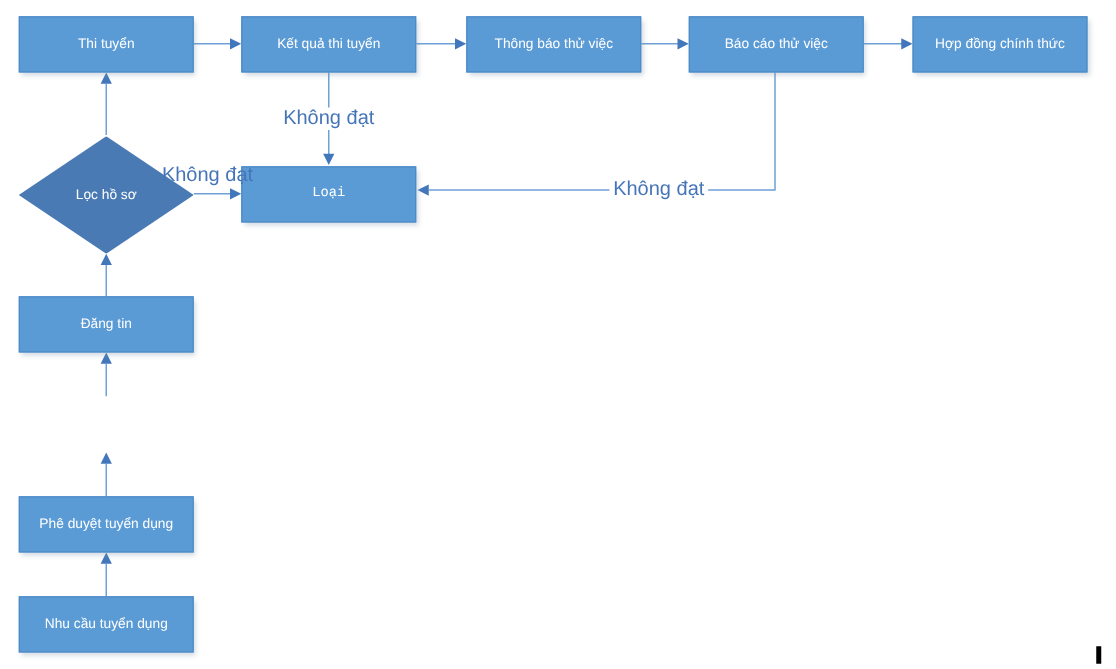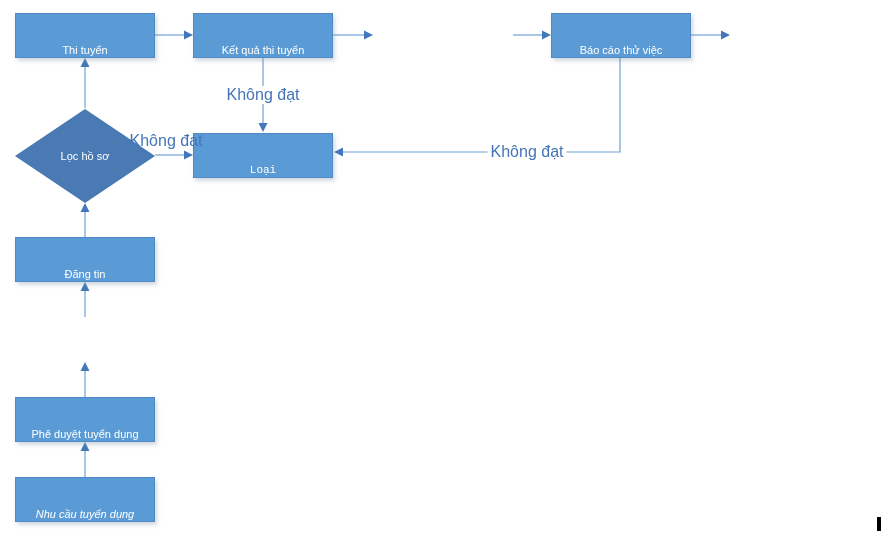--- a/index.html
+++ b/index.html
@@ -21,36 +21,35 @@
   .c-head{fill:var(--arrowhead);stroke:none;}
   .node{
     position:absolute;display:flex;align-items:center;justify-content:center;
     text-align:center;color:var(--node-text);font-size:11px;line-height:1.15;
     box-sizing:border-box;
   }
   .rect{
     width:140px;height:45px;background:var(--node-fill);
     border:1px solid var(--node-border);
     box-shadow:2px 3px 4px rgba(130,150,170,0.35);
-    align-items:flex-end;
   }
   .diamond{
     left:15px;top:109px;width:140px;height:94px;background:var(--diamond-fill);
     clip-path:polygon(50% 0%,100% 50%,50% 100%,0% 50%);
   }
   .pos-thi-tuyen{left:15px;top:13px;}
   .pos-ket-qua{left:193px;top:13px;}
   .pos-thong-bao{left:373px;top:13px;}
   .pos-bao-cao{left:551px;top:13px;}
   .pos-hop-dong{left:730px;top:13px;}
   .pos-loai{left:193px;top:133px;font-family:Liberation Mono, monospace;}
   .pos-dang-tin{left:15px;top:237px;}
   .pos-ke-hoach{left:15px;top:317px;}
   .pos-phe-duyet{left:15px;top:397px;}
-  .pos-nhu-cau{left:15px;top:477px;font-style:italic;}
+  .pos-nhu-cau{left:15px;top:477px;}
   .edge-label{
     position:absolute;transform:translate(-50%,-50%);
     color:var(--edge-label-text);font-size:16px;white-space:nowrap;
     background:#ffffff;padding:0 3px;
   }
   .edge-label.no-bg{background:transparent;padding:0;}
   .lbl-exam-fail{left:263px;top:95px;}
   .lbl-screening-fail{left:166px;top:141px;}
   .lbl-probation-fail{left:527px;top:152px;}
   .cursor-mark{
@@ -115,22 +114,28 @@
       <polygon class="c-head" points="334,152 343,147.5 343,156.5"></polygon>
     </g>
   </svg>
 
   <div class="node rect pos-thi-tuyen">
     <span>Thi tuyển</span>
   </div>
   <div class="node rect pos-ket-qua">
     <span>Kết quả thi tuyển</span>
   </div>
+  <div class="node rect pos-thong-bao">
+    <span>Thông báo thử việc</span>
+  </div>
   <div class="node rect pos-bao-cao">
     <span>Báo cáo thử việc</span>
+  </div>
+  <div class="node rect pos-hop-dong">
+    <span>Hợp đồng chính thức</span>
   </div>
 
   <div class="node diamond">
     <span>Lọc hồ sơ</span>
   </div>
 
   <div class="node rect pos-loai">
     <span>Loại</span>
   </div>
 

